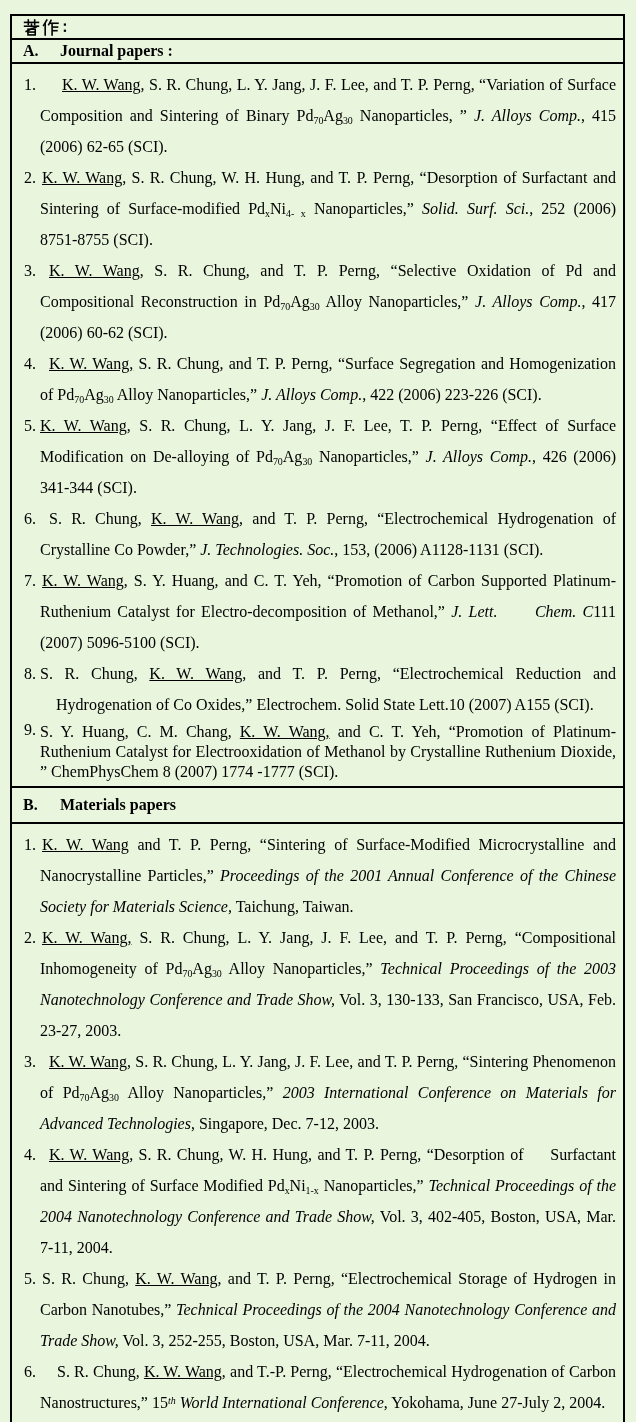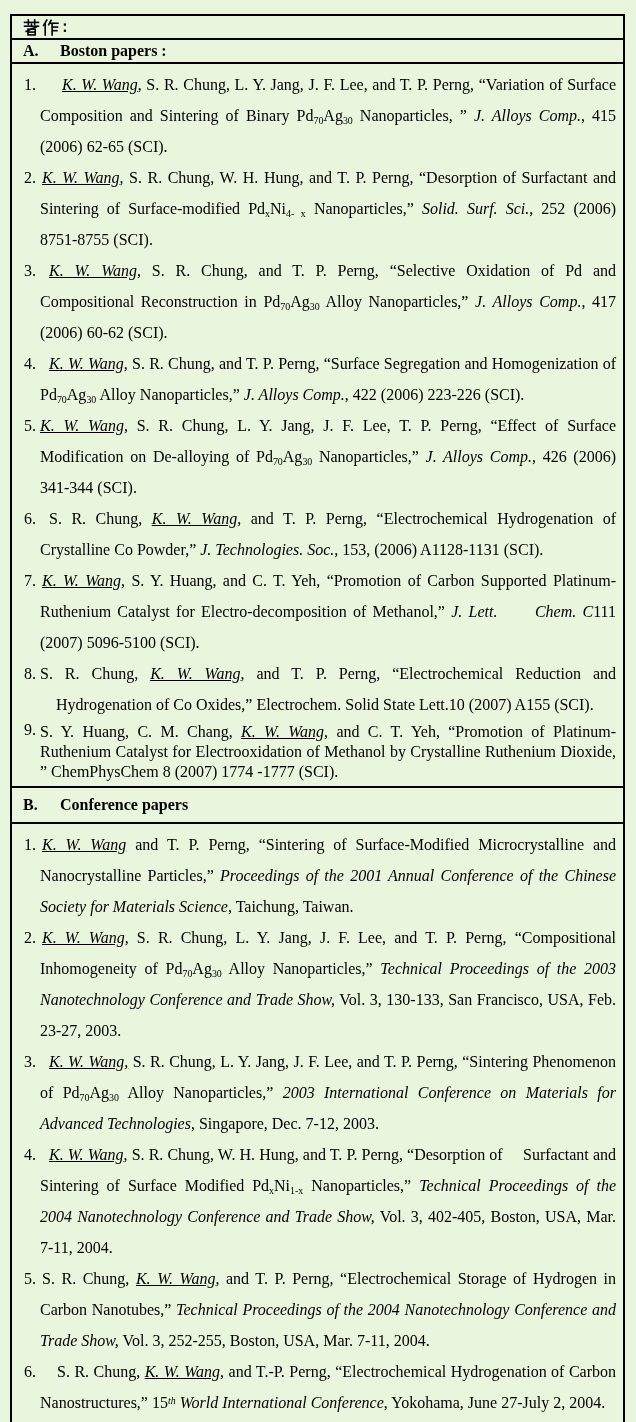--- a/index.html
+++ b/index.html
@@ -45,21 +45,21 @@
     font-size: 16px;
     line-height: 31px;
     text-align: justify;
   }
   .ref.tight { line-height: 20px; padding-top: 2px; }
   .ref .num {
     position: absolute;
     left: 12px; top: 0;
     text-indent: 0;
   }
-  .ref .ul { text-decoration: underline; font-style: italic; }
+  .ref .ul { text-decoration: underline; }
   .ref em { font-style: italic; }
   .ref sub, .ref sup {
     font-size: 0.62em;
     line-height: 0;
     margin-top: 22px;
   }
   .ref sub { vertical-align: -0.28em; }
   .ref sup { vertical-align: 0.45em; font-family: Liberation Serif, serif; }
 
   .sr {
@@ -103,38 +103,38 @@
     <svg class="title-glyph" width="9" height="17" viewBox="0 0 8 16">
       <g fill="#000">
           <rect x="2.4" y="4.2" width="2.1" height="2.1"></rect>
           <rect x="2.4" y="10" width="2.1" height="2.1"></rect>
         </g>
     </svg>
   </div>
 
   <div class="row sec-row">
     <span class="sec-label">A.</span>
-    <span class="sec-heading">Boston papers :</span>
+    <span class="sec-heading">Journal papers :</span>
   </div>
 
   <div class="row list-row">
       <div class="ref" style="text-indent: 22px;"><span class="num">1.</span><span class="reftext"><span class="ul">K. W. Wang</span>, S. R. Chung, L. Y. Jang, J. F. Lee, and T. P. Perng, “Variation of Surface Composition and Sintering of Binary Pd<sub>70</sub>Ag<sub>30</sub> Nanoparticles, ” <em>J. Alloys Comp.</em>, 415 (2006) 62-65 (SCI).</span></div>
       <div class="ref" style="text-indent: 2px;"><span class="num">2.</span><span class="reftext"><span class="ul">K. W. Wang</span>, S. R. Chung, W. H. Hung, and T. P. Perng, “Desorption of Surfactant and Sintering of Surface-modified Pd<sub>x</sub>Ni<sub>4- x</sub> Nanoparticles,” <em>Solid. Surf. Sci.</em>, 252 (2006) 8751-8755 (SCI).</span></div>
       <div class="ref" style="text-indent: 9px;"><span class="num">3.</span><span class="reftext"><span class="ul">K. W. Wang</span>, S. R. Chung, and T. P. Perng, “Selective Oxidation of Pd and Compositional Reconstruction in Pd<sub>70</sub>Ag<sub>30</sub> Alloy Nanoparticles,” <em>J. Alloys Comp.</em>, 417 (2006) 60-62 (SCI).</span></div>
       <div class="ref" style="text-indent: 9px;"><span class="num">4.</span><span class="reftext"><span class="ul">K. W. Wang,</span> S. R. Chung, and T. P. Perng, “Surface Segregation and Homogenization of Pd<sub>70</sub>Ag<sub>30</sub> Alloy Nanoparticles,” <em>J. Alloys Comp.</em>, 422 (2006) 223-226 (SCI).</span></div>
       <div class="ref"><span class="num">5.</span><span class="reftext"><span class="ul">K. W. Wang,</span> S. R. Chung, L. Y. Jang, J. F. Lee, T. P. Perng, “Effect of Surface Modification on De-alloying of Pd<sub>70</sub>Ag<sub>30</sub> Nanoparticles,” <em>J. Alloys Comp.</em>, 426 (2006) 341-344 (SCI).</span></div>
       <div class="ref" style="text-indent: 9px;"><span class="num">6.</span><span class="reftext">S. R. Chung, <span class="ul">K. W. Wang</span>, and T. P. Perng, “Electrochemical Hydrogenation of Crystalline Co Powder,” <em>J. Technologies. Soc.</em>, 153, (2006) A1128-1131 (SCI).</span></div>
       <div class="ref" style="text-indent: 2px;"><span class="num">7.</span><span class="reftext"><span class="ul">K. W. Wang</span>, S. Y. Huang, and C. T. Yeh, “Promotion of Carbon Supported Platinum-Ruthenium Catalyst for Electro-decomposition of Methanol,” <em>J. Lett.</em>&nbsp;&nbsp;&nbsp;&nbsp;&nbsp;&nbsp;<em>Chem. C</em>111 (2007) 5096-5100 (SCI).</span></div>
       <div class="ref"><span class="num">8.</span><span class="reftext">S. R. Chung, <span class="ul">K. W. Wang</span>, and T. P. Perng, “Electrochemical Reduction and &nbsp;&nbsp;&nbsp;&nbsp;Hydrogenation of Co Oxides,” Electrochem. Solid State Lett.10 (2007) A155 (SCI).</span></div>
       <div class="ref tight"><span class="num">9.</span><span class="reftext">S. Y. Huang, C. M. Chang, <span class="ul">K. W. Wang,</span> and C. T. Yeh, “Promotion of Platinum-Ruthenium Catalyst for Electrooxidation of Methanol by Crystalline Ruthenium Dioxide, ” ChemPhysChem 8 (2007) 1774 -1777 (SCI).</span></div>
     </div>
 
   <div class="row sec-row tall">
     <span class="sec-label">B.</span>
-    <span class="sec-heading">Conference papers</span>
+    <span class="sec-heading">Materials papers</span>
   </div>
 
   <div class="row list-row">
       <div class="ref" style="text-indent: 2px;"><span class="num">1.</span><span class="reftext"><span class="ul">K. W. Wang</span> and T. P. Perng, “Sintering of Surface-Modified Microcrystalline and Nanocrystalline Particles,” <em>Proceedings of the 2001 Annual Conference of the Chinese Society for Materials Science,</em> Taichung, Taiwan.</span></div>
       <div class="ref" style="text-indent: 2px;"><span class="num">2.</span><span class="reftext"><span class="ul">K. W. Wang,</span> S. R. Chung, L. Y. Jang, J. F. Lee, and T. P. Perng, “Compositional Inhomogeneity of Pd<sub>70</sub>Ag<sub>30</sub> Alloy Nanoparticles,” <em>Technical Proceedings of the 2003 Nanotechnology Conference and Trade Show,</em> Vol. 3, 130-133, San Francisco, USA, Feb. 23-27, 2003.</span></div>
       <div class="ref" style="text-indent: 9px;"><span class="num">3.</span><span class="reftext"><span class="ul">K. W. Wang,</span> S. R. Chung, L. Y. Jang, J. F. Lee, and T. P. Perng, “Sintering Phenomenon of Pd<sub>70</sub>Ag<sub>30</sub> Alloy Nanoparticles,” <em>2003 International Conference on Materials for Advanced Technologies</em>, Singapore, Dec. 7-12, 2003.</span></div>
       <div class="ref" style="text-indent: 9px;"><span class="num">4.</span><span class="reftext"><span class="ul">K. W. Wang</span>, S. R. Chung, W. H. Hung, and T. P. Perng, “Desorption of &nbsp;&nbsp;&nbsp;&nbsp;Surfactant and Sintering of Surface Modified Pd<sub>x</sub>Ni<sub>1-x</sub> Nanoparticles,” <em>Technical Proceedings of the 2004 Nanotechnology Conference and Trade Show,</em> Vol. 3, 402-405, Boston, USA, Mar. 7-11, 2004.</span></div>
       <div class="ref" style="text-indent: 2px;"><span class="num">5.</span><span class="reftext">S. R. Chung, <span class="ul">K. W. Wang</span>, and T. P. Perng, “Electrochemical Storage of Hydrogen in Carbon Nanotubes,” <em>Technical Proceedings of the 2004 Nanotechnology Conference and Trade Show,</em> Vol. 3, 252-255, Boston, USA, Mar. 7-11, 2004.</span></div>
       <div class="ref" style="text-indent: 17px;"><span class="num">6.</span><span class="reftext">S. R. Chung, <span class="ul">K. W. Wang,</span> and T.-P. Perng, “Electrochemical Hydrogenation of Carbon Nanostructures,” 15<sup><em>th</em></sup> <em>World International Conference</em>, Yokohama, June 27-July 2, 2004.</span></div>
     </div>

